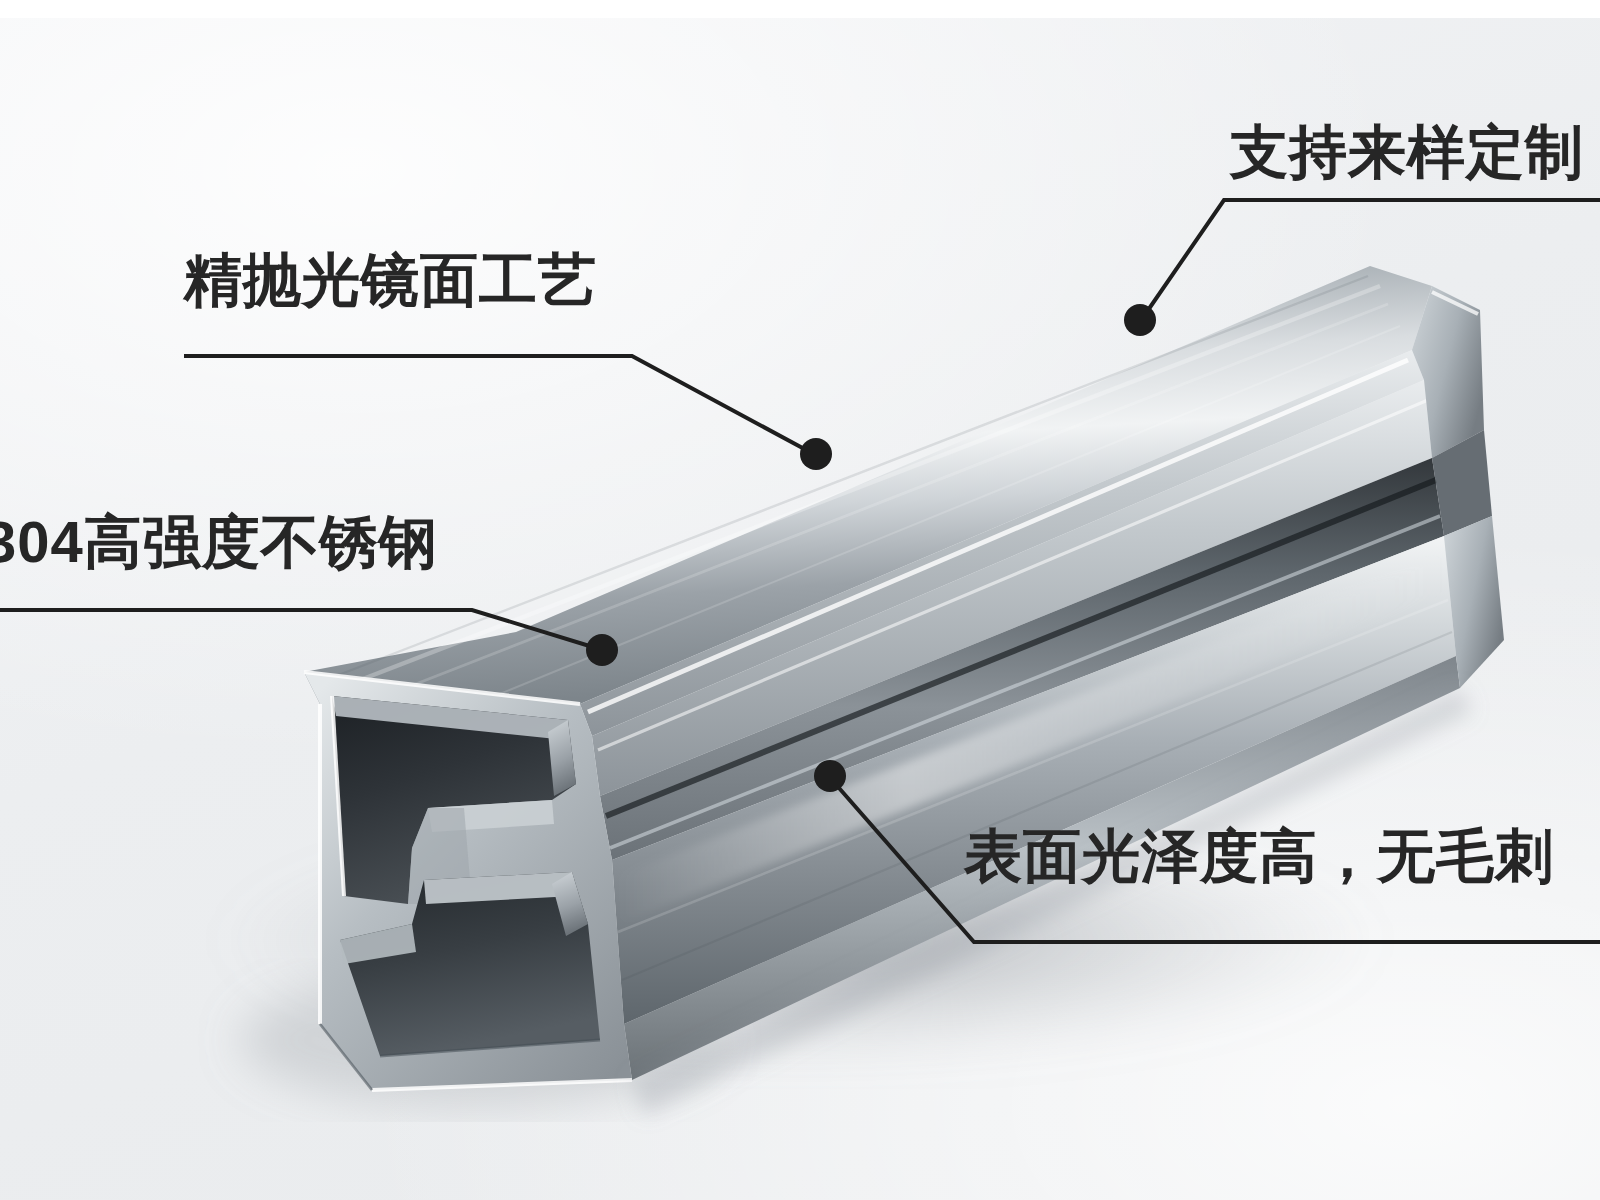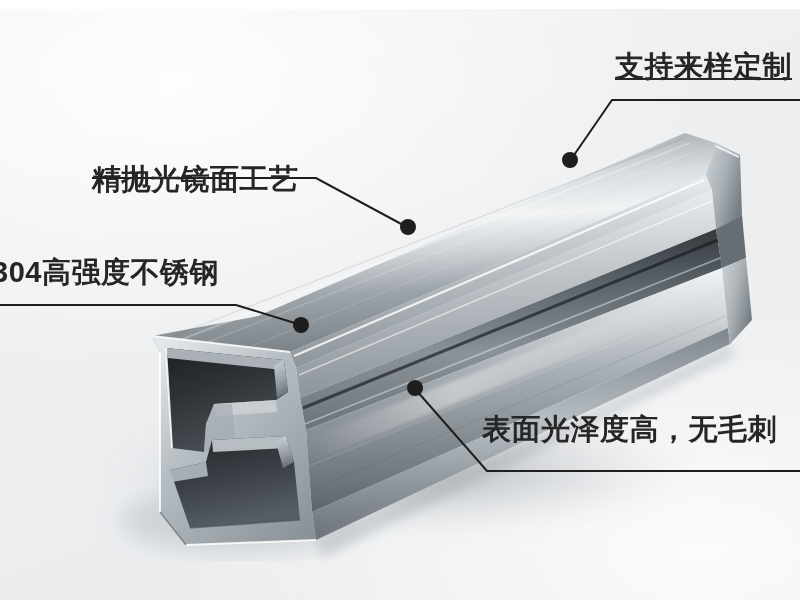--- a/index.html
+++ b/index.html
@@ -258,21 +258,21 @@
       <path d="M 416 390 L 487 471 L 800 471"></path>
     </g>
     <g fill="#1e1e1e">
       <circle cx="408" cy="227" r="8"></circle>
       <circle cx="570" cy="160" r="8"></circle>
       <circle cx="301" cy="325" r="8"></circle>
       <circle cx="415" cy="388" r="8"></circle>
     </g>
   </svg>
 
-  <div class="callout-text" style="left:92px;top:127px;margin-top:38px;">精抛光镜面工艺</div>
-
-  <div class="callout-text" style="left:615px;top:52px;text-decoration:underline;">支持来样定制</div>
+  <div class="callout-text" style="left:92px;top:127px;">精抛光镜面工艺</div>
+
+  <div class="callout-text" style="left:615px;top:63px;">支持来样定制</div>
 
   <div class="callout-text" style="left:-8px;top:258px;">304高强度不锈钢</div>
 
   <div class="callout-text" style="left:482px;top:415px;">表面光泽度高，无毛刺</div>
 
 </div>
 
 </body></html>

